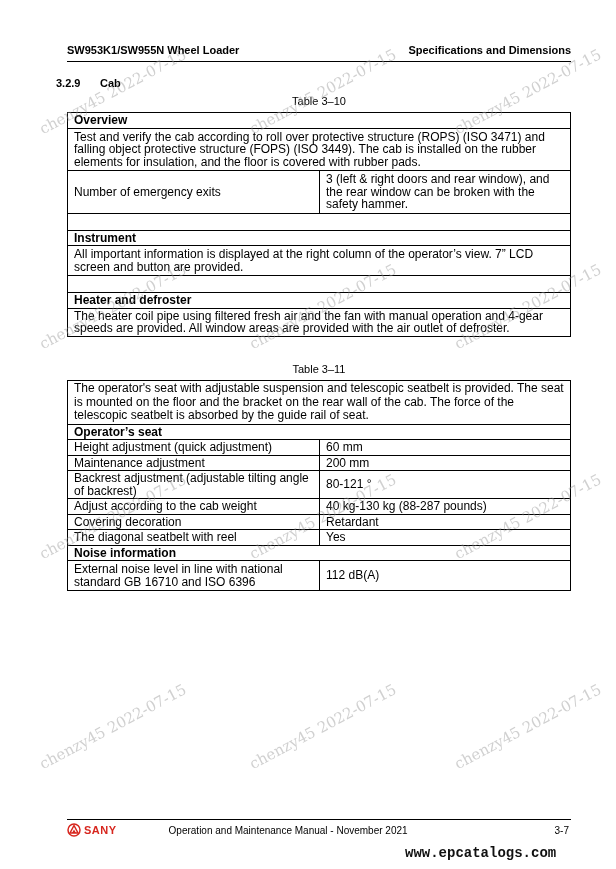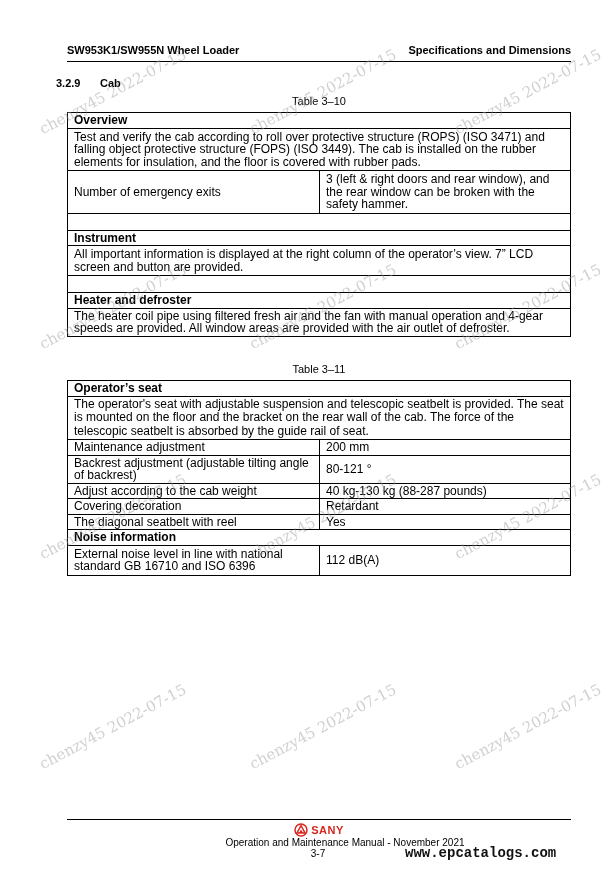--- a/index.html
+++ b/index.html
@@ -33,21 +33,21 @@
     table.spec td.head { font-weight: bold; border-top: 1.5px solid #000; }
     table.spec tr.empty td { height: 14px; }
     #t1 { top: 112px; }
     #t2 { top: 380px; }
     #t1 col.c1 { width: 252px; }
     #t2 col.c1 { width: 252px; }
     .footer {
       position: absolute; left: 67px; top: 819px; width: 504px;
       border-top: 1px solid #000;
       display: flex; align-items: center; justify-content: space-between;
-      padding-top: 3px; font-size: 10px; flex-direction: column;
+      padding-top: 3px; font-size: 10px;
     }
     .logo { display: flex; align-items: center; gap: 3px; color: #d7261e; font-weight: bold; font-size: 11px; letter-spacing: 0.5px; }
     .footer-title { margin-left: 52px; flex: 1; }
     .footer-page { margin-right: 2px; }
     .site {
       position: absolute; left: 405px; top: 845px;
       font-family: "Liberation Mono", monospace; font-weight: bold; font-size: 14px; color: #111;
     }
     .wm {
       position: absolute; font-family: "DejaVu Serif", serif; font-size: 15px;
@@ -108,24 +108,28 @@
 
 <div class="caption" style="top:363px;">Table 3–11</div>
 
 <table class="spec" id="t2">
   <colgroup>
       <col class="c1">
       <col>
     </colgroup>
   <tbody>
       <tr>
+    <td colspan="2" style="line-height:13.5px;">The operator's seat with adjustable suspension and telescopic seatbelt is provided. The seat is mounted on the floor and the bracket on the rear wall of the cab. The force of the telescopic seatbelt is absorbed by the guide rail of seat.</td>
+  </tr>
+  <tr>
     <td class="head" colspan="2">Operator’s seat</td>
   </tr>
   <tr>
-    <td colspan="2" style="line-height:13.5px;">The operator's seat with adjustable suspension and telescopic seatbelt is provided. The seat is mounted on the floor and the bracket on the rear wall of the cab. The force of the telescopic seatbelt is absorbed by the guide rail of seat.</td>
+    <td>Height adjustment (quick adjustment)</td>
+    <td>60 mm</td>
   </tr>
   <tr>
     <td>Maintenance adjustment</td>
     <td>200 mm</td>
   </tr>
   <tr>
     <td>Backrest adjustment (adjustable tilting angle of backrest)</td>
     <td>80-121 °</td>
   </tr>
   <tr>

